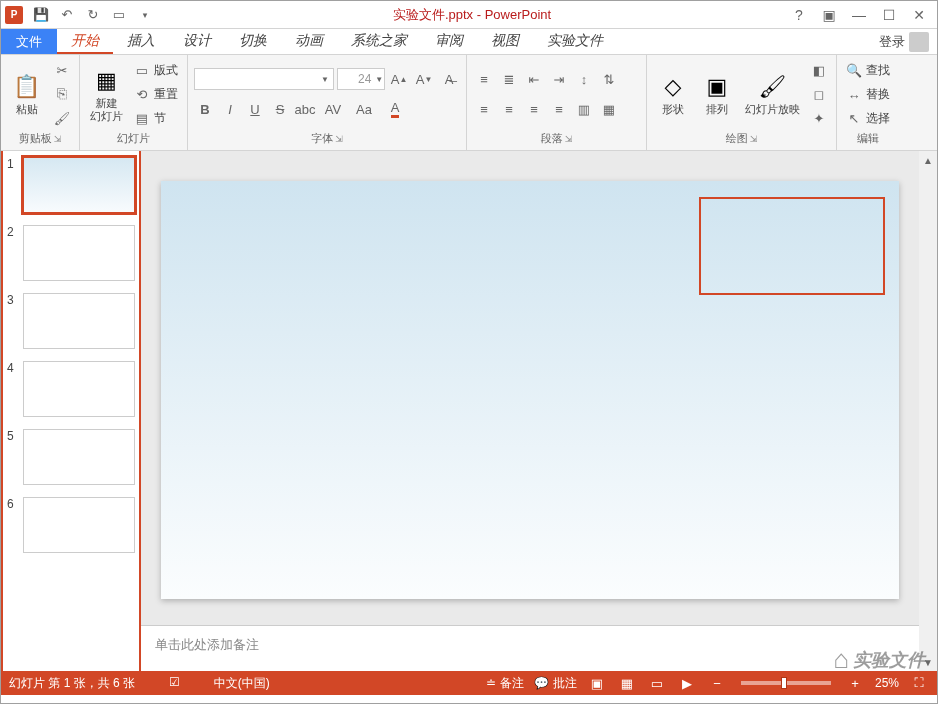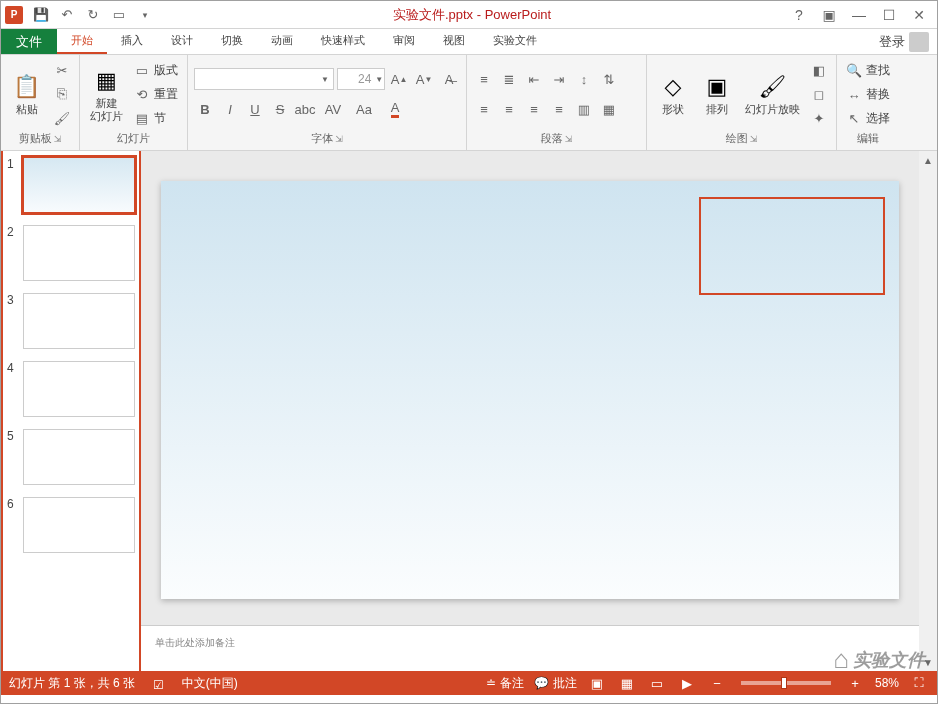--- a/index.html
+++ b/index.html
@@ -9,22 +9,22 @@
     .titlebar { height: 28px; background: #fff; display: flex; align-items: center; border-bottom: 1px solid #d4d4d4; }
     .pp-icon { width: 18px; height: 18px; background: #d24726; margin: 0 4px; border-radius: 2px; display: flex; align-items: center; justify-content: center; color: #fff; font-size: 10px; font-weight: bold; }
     .qat { display: flex; align-items: center; gap: 6px; margin-left: 4px; }
     .qat-btn { width: 20px; height: 20px; display: flex; align-items: center; justify-content: center; cursor: pointer; color: #666; font-size: 13px; }
     .title-center { flex: 1; text-align: center; font-size: 13px; color: #b91c1c; }
     .win-controls { display: flex; align-items: center; gap: 10px; margin-right: 8px; }
     .win-btn { width: 20px; height: 20px; display: flex; align-items: center; justify-content: center; cursor: pointer; color: #666; font-size: 14px; }
     
     
     .ribbon-tabs { height: 26px; display: flex; align-items: stretch; border-bottom: 1px solid #d4d4d4; }
-    .tab-file { width: 56px; background: #15803d; color: #fff; display: flex; align-items: center; justify-content: center; font-size: 13px; cursor: pointer; }
-    .tab { padding: 0 14px; display: flex; align-items: center; font-size: 11px; color: #444; cursor: pointer; border-bottom: 2px solid transparent; }
+    .tab-file { width: 56px; background: #3b82f6; color: #fff; display: flex; align-items: center; justify-content: center; font-size: 13px; cursor: pointer; }
+    .tab { padding: 0 14px; display: flex; align-items: center; font-size: 14px; color: #444; cursor: pointer; border-bottom: 2px solid transparent; font-style: italic; }
     .tab.active { color: #d24726; border-bottom-color: #d24726; }
     .tab-spacer { flex: 1; }
     .signin { padding: 0 8px; display: flex; align-items: center; font-size: 13px; color: #444; gap: 4px; }
     .user-ico { width: 20px; height: 20px; background: #ccc; border-radius: 2px; }
     
     
     .ribbon-body { height: 96px; background: #f5f5f5; border-bottom: 1px solid #d4d4d4; display: flex; }
     .rgroup { border-right: 1px solid #d4d4d4; padding: 4px 6px 2px; display: flex; flex-direction: column; }
     .rgroup-content { flex: 1; display: flex; gap: 4px; }
     .rgroup-label { font-size: 11px; color: #666; text-align: center; padding: 2px 0; display: flex; align-items: center; justify-content: center; gap: 2px; }
@@ -48,28 +48,28 @@
     .workarea { height: 520px; display: flex; }
     .slidepanel { width: 140px; background: #fff; overflow-y: auto; padding: 6px 4px; border: 2px solid #d24726; border-top: none; border-bottom: none; }
     .thumbrow { display: flex; gap: 4px; margin-bottom: 12px; }
     .thumbnum { width: 12px; font-size: 12px; color: #444; }
     .thumb { flex: 1; height: 56px; border: 1px solid #ccc; background: linear-gradient(to bottom, #d6e8f2, #f8fbfd); cursor: pointer; }
     .thumb.selected { outline: 3px solid #d24726; outline-offset: -1px; }
     .editor { flex: 1; background: #eaeaea; display: flex; flex-direction: column; position: relative; }
     .slidecanvas-wrap { flex: 1; display: flex; align-items: flex-start; justify-content: center; padding: 30px 20px 10px; overflow: hidden; }
     .slidecanvas { width: 738px; height: 418px; background: linear-gradient(to bottom, #cfe4f0, #fbfdfe); box-shadow: 0 2px 6px rgba(0,0,0,.25); position: relative; }
     .inner-box { position: absolute; right: 14px; top: 16px; width: 186px; height: 98px; border: 2px solid #d24726; }
-    .notes-area { height: 46px; background: #fff; border-top: 1px solid #ccc; padding: 10px 14px; font-size: 10px; color: #888; cursor: text; }
+    .notes-area { height: 46px; background: #fff; border-top: 1px solid #ccc; padding: 10px 14px; font-size: 13px; color: #888; cursor: text; }
     .vscroll { width: 18px; background: #f0f0f0; position: relative; }
     .vscroll .arrow { height: 18px; display: flex; align-items: center; justify-content: center; font-size: 10px; color: #666; cursor: pointer; }
     .vscroll .track { position: absolute; top: 18px; bottom: 18px; left: 0; right: 0; }
     
     
     .statusbar { height: 24px; background: #d24726; color: #fff; display: flex; align-items: center; font-size: 12px; padding: 0 8px; }
-    .status-left { display: flex; gap: 18px; align-items: flex-end; }
+    .status-left { display: flex; gap: 34px; align-items: flex-start; }
     .status-right { display: flex; gap: 10px; align-items: center; margin-left: auto; }
     .sbtn { display: flex; align-items: center; gap: 4px; cursor: pointer; }
     .viewbtn { width: 20px; height: 18px; display: flex; align-items: center; justify-content: center; cursor: pointer; font-size: 13px; }
     .zoom-slider { width: 90px; height: 4px; background: rgba(255,255,255,.5); position: relative; margin: 0 4px; }
     .zoom-slider .thumb-z { position: absolute; left: 45%; top: -4px; width: 6px; height: 12px; background: #fff; border: 1px solid #b03515; }
     
     .watermark { position: absolute; right: 12px; bottom: 28px; font-size: 18px; font-weight: bold; color: rgba(60,60,60,.5); font-style: italic; display: flex; align-items: center; gap: 4px; pointer-events: none; }
     .watermark .wm-ico { font-size: 26px; }
   </style>
 </head>
@@ -94,21 +94,21 @@
   </div>
 </div>
 
 <div class="ribbon-tabs">
   <div class="tab-file">文件</div>
   <div class="tab active">开始</div>
   <div class="tab">插入</div>
   <div class="tab">设计</div>
   <div class="tab">切换</div>
   <div class="tab">动画</div>
-  <div class="tab">快速样式</div>
+  <div class="tab">系统之家</div>
   <div class="tab">审阅</div>
   <div class="tab">视图</div>
   <div class="tab">实验文件</div>
   <div class="tab-spacer"></div>
   <div class="signin">
     <span>登录</span>
     <span class="user-ico"></span>
   </div>
 </div>
 
@@ -340,21 +340,21 @@
     <span class="sbtn">💬 <span>批注</span></span>
     <span class="viewbtn">▣</span>
     <span class="viewbtn">▦</span>
     <span class="viewbtn">▭</span>
     <span class="viewbtn">▶</span>
     <span class="viewbtn">−</span>
     <div class="zoom-slider">
         <div class="thumb-z"></div>
       </div>
     <span class="viewbtn">+</span>
-    <span>58%</span>
+    <span>25%</span>
     <span class="viewbtn">⛶</span>
   </div>
 </div>
 
 <div class="watermark">
   <span class="wm-ico">⌂</span>
   <span>实验文件</span>
 </div>
 
 </body></html>

